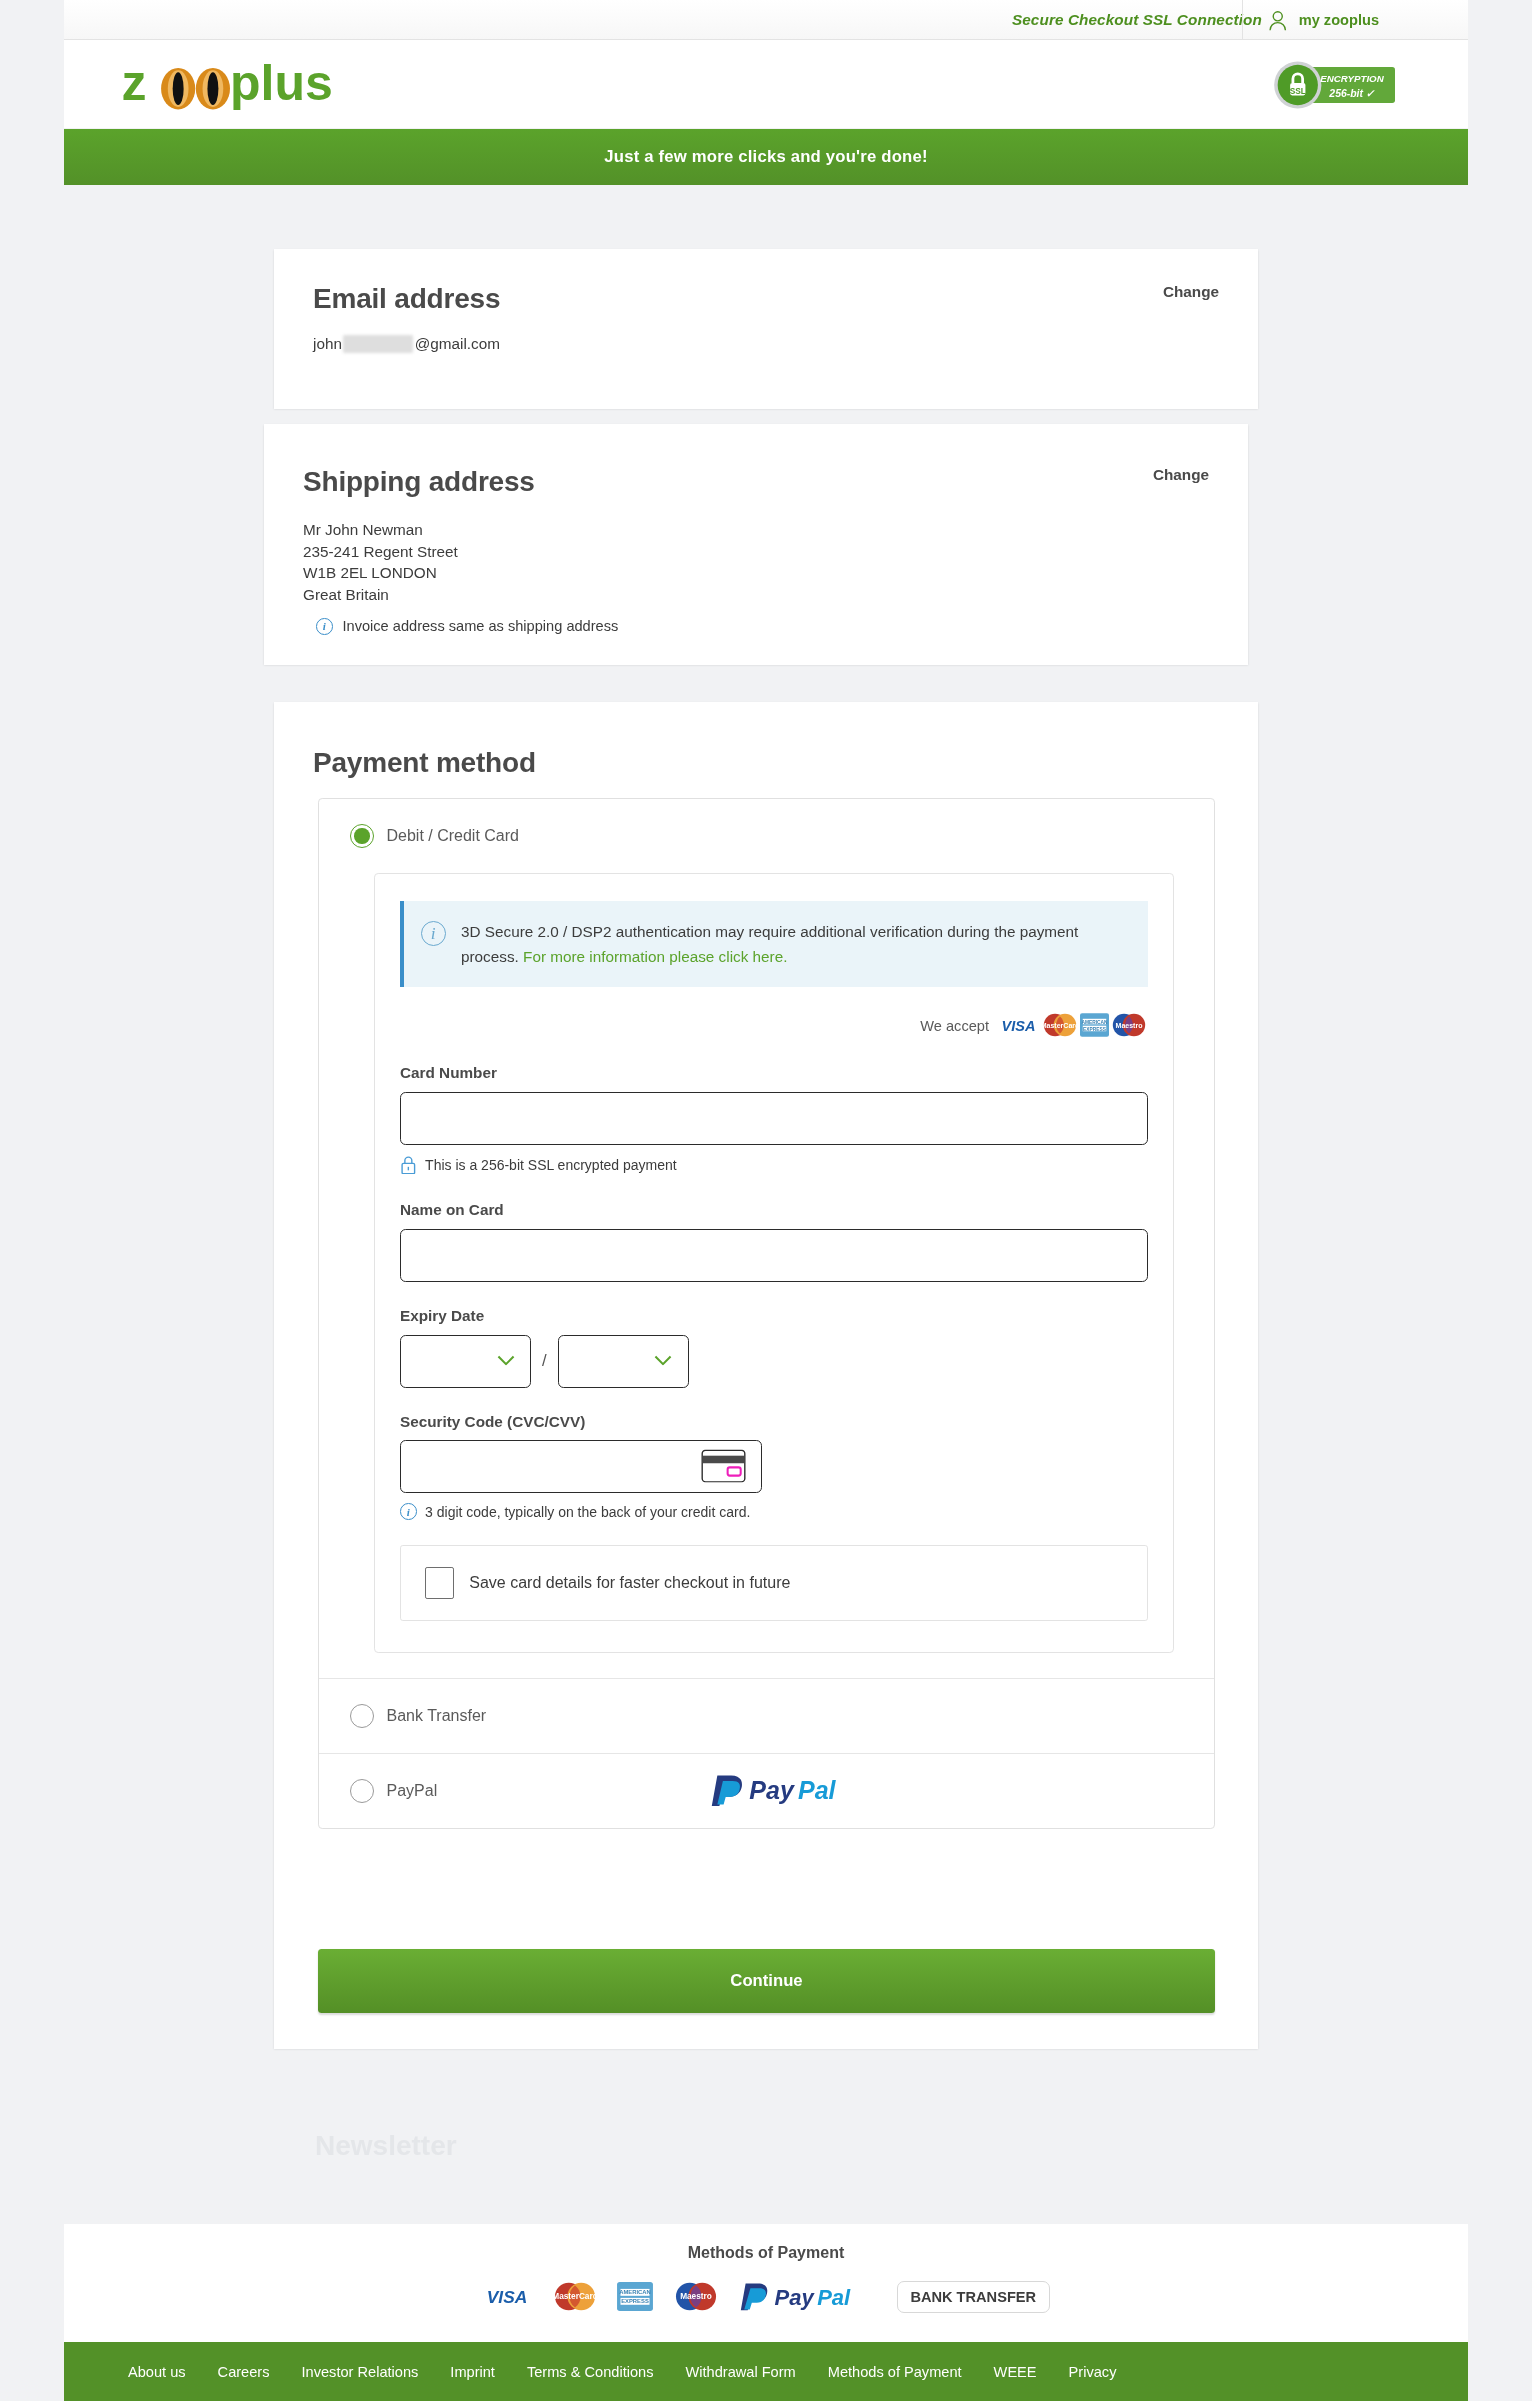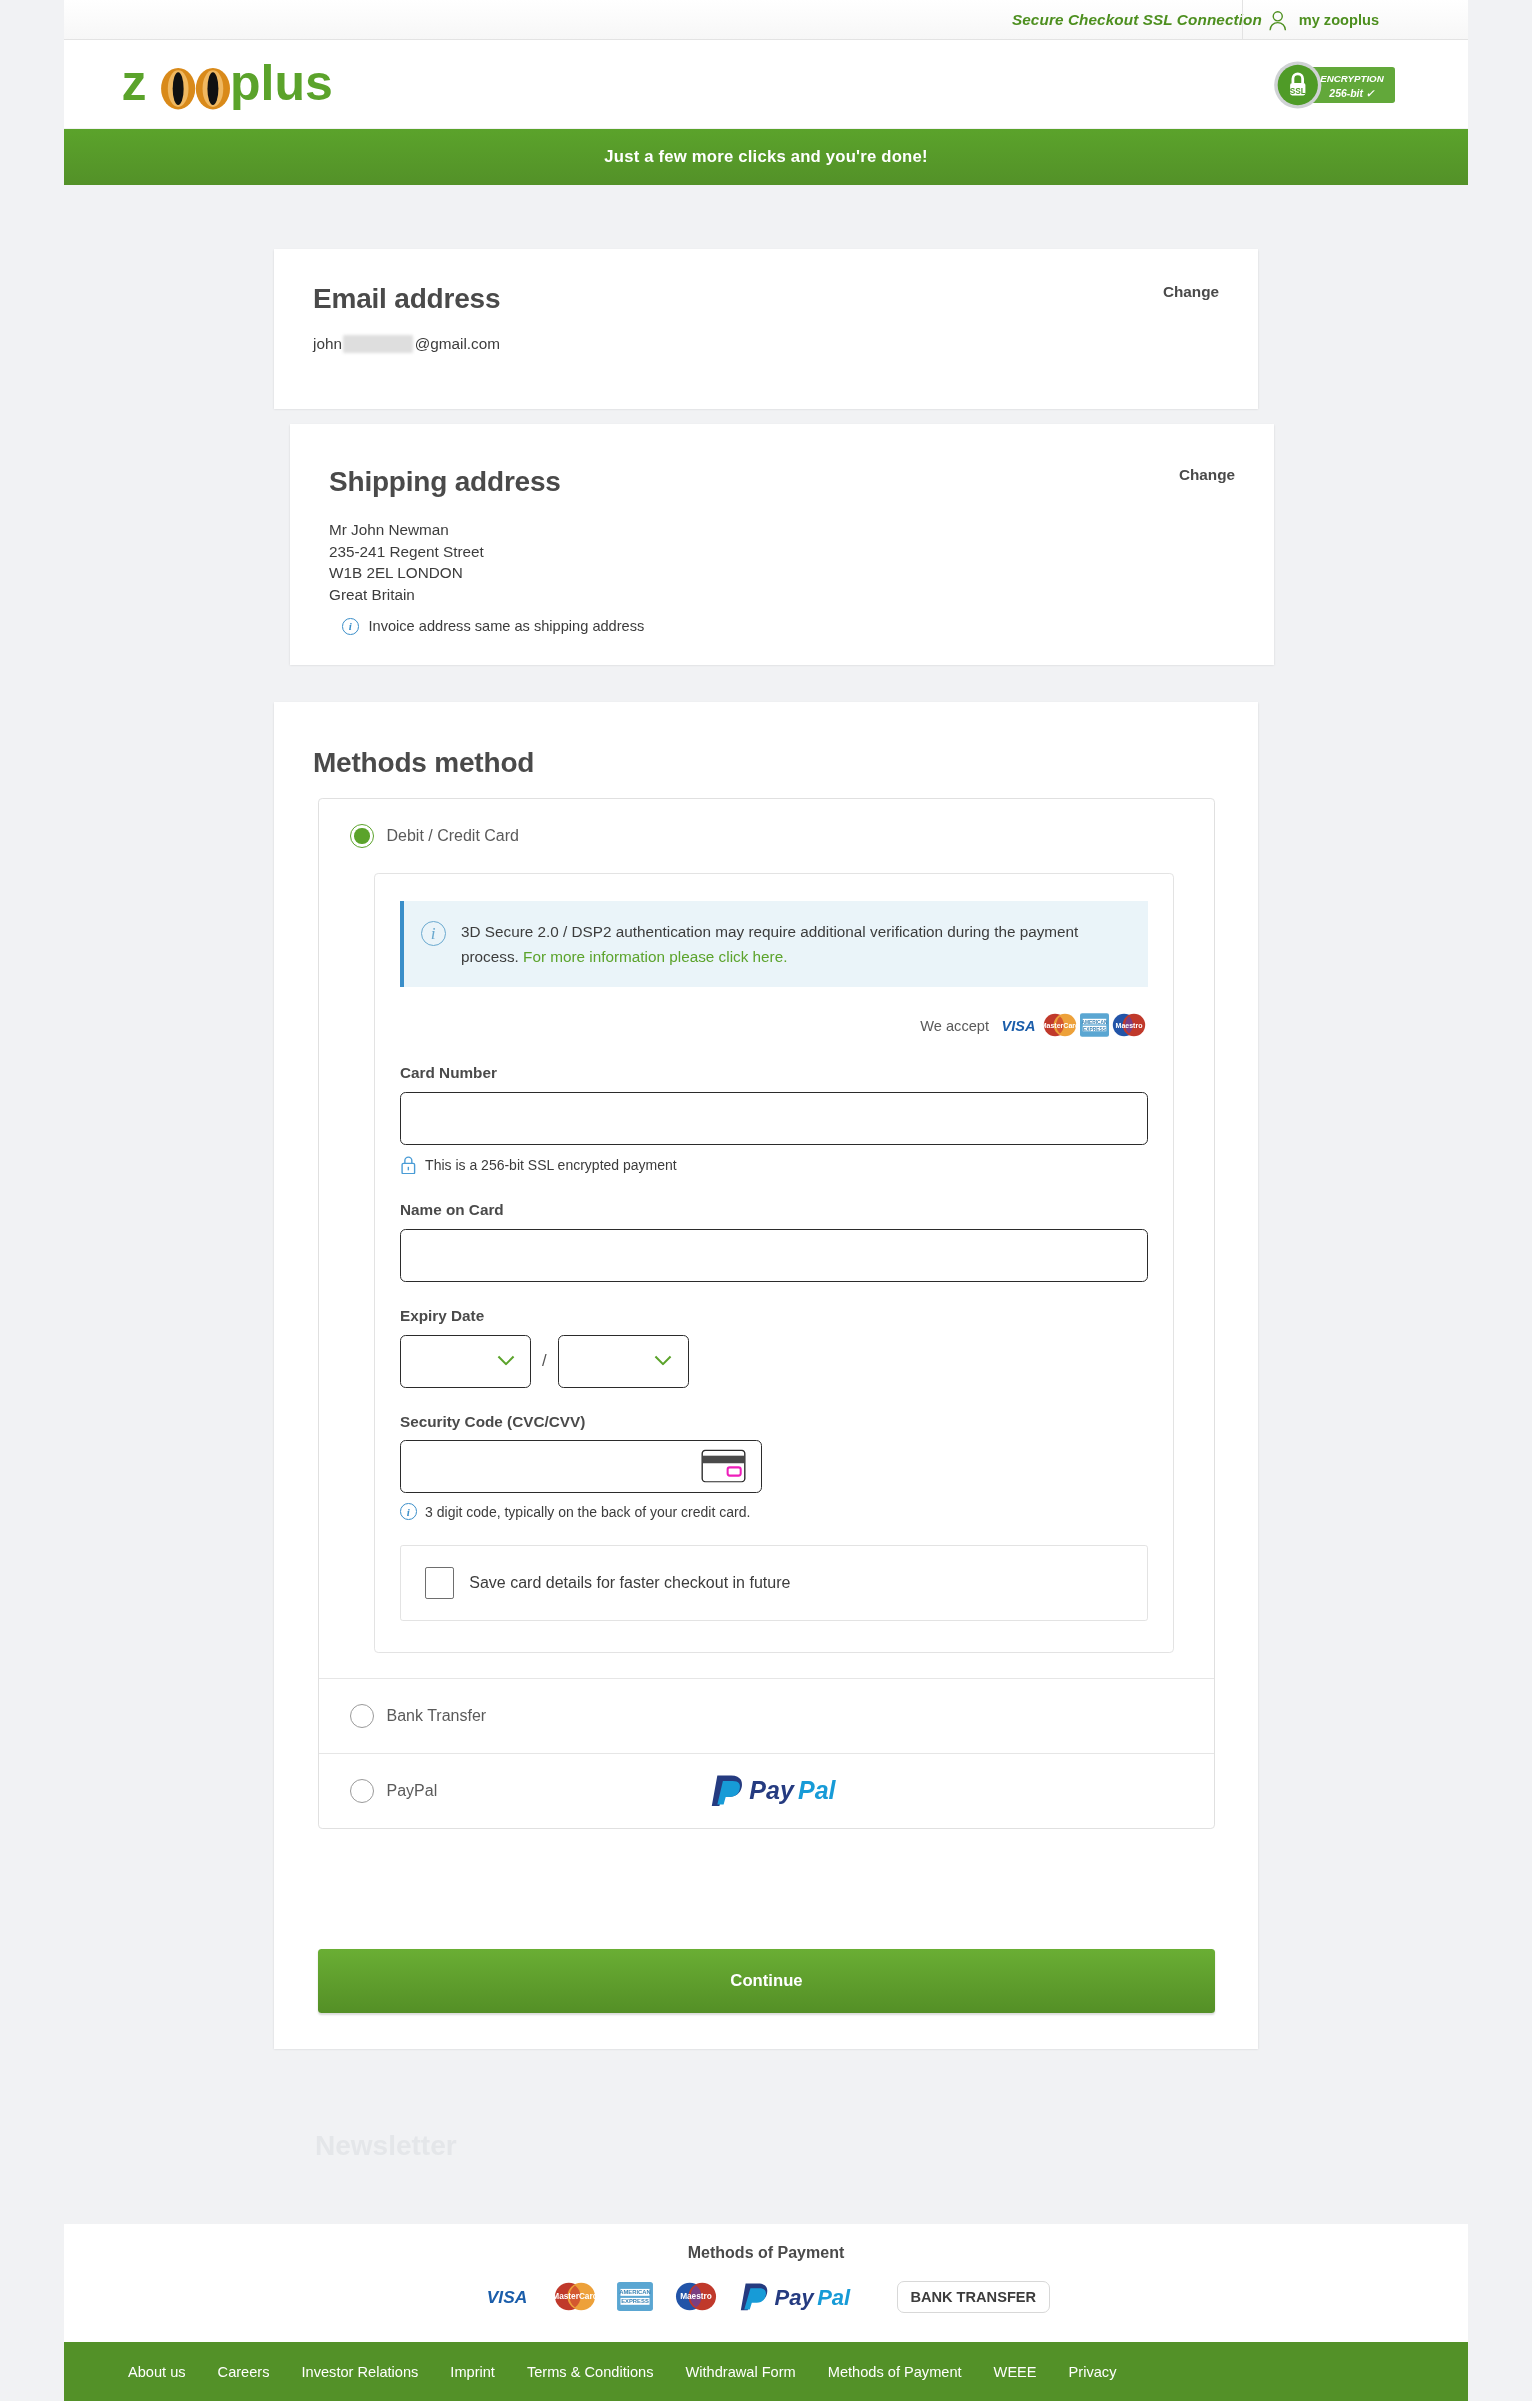--- a/index.html
+++ b/index.html
@@ -50,21 +50,21 @@
   .progress-banner-text {
     color: #ffffff; font-size: 16.7px; font-weight: bold; letter-spacing: 0.2px;
   }
 
   
   .card {
     position: absolute; background: #ffffff;
     box-shadow: 0 0.7px 2.1px rgba(0,0,0,.13);
   }
   .card-email    { left: 274px; top: 249px;  width: 984px; height: 160px; }
-  .card-shipping { left: 290px; top: 424px;  width: 984px; height: 241px; }
+  .card-shipping { left: 264px; top: 424px;  width: 984px; height: 241px; }
   .card-payment  { left: 274px; top: 702px; width: 984px; height: 1347px; }
 
   .card-head {
     position: relative; display: flex; align-items: baseline;
     padding: 0 39px;
   }
   .card-title {
     font-size: 28px; font-weight: bold; color: #4a4a4a; letter-spacing: -0.2px;
   }
   .change-link {
@@ -295,21 +295,21 @@
       <div class="addr-line">Great Britain</div>
     </div>
     <div class="invoice-note">
       <span class="info-circle">i</span>
       <span>Invoice address same as shipping address</span>
     </div>
   </div>
 
   <div class="card card-payment">
     <div class="card-head">
-      <span class="card-title">Methods method</span>
+      <span class="card-title">Payment method</span>
     </div>
   </div>
 
   <div class="pm-list">
 
     <div class="pm-row">
       <div class="pm-header">
         <span class="radio checked"></span>
         <span class="pm-label">Debit / Credit Card</span>
       </div>

